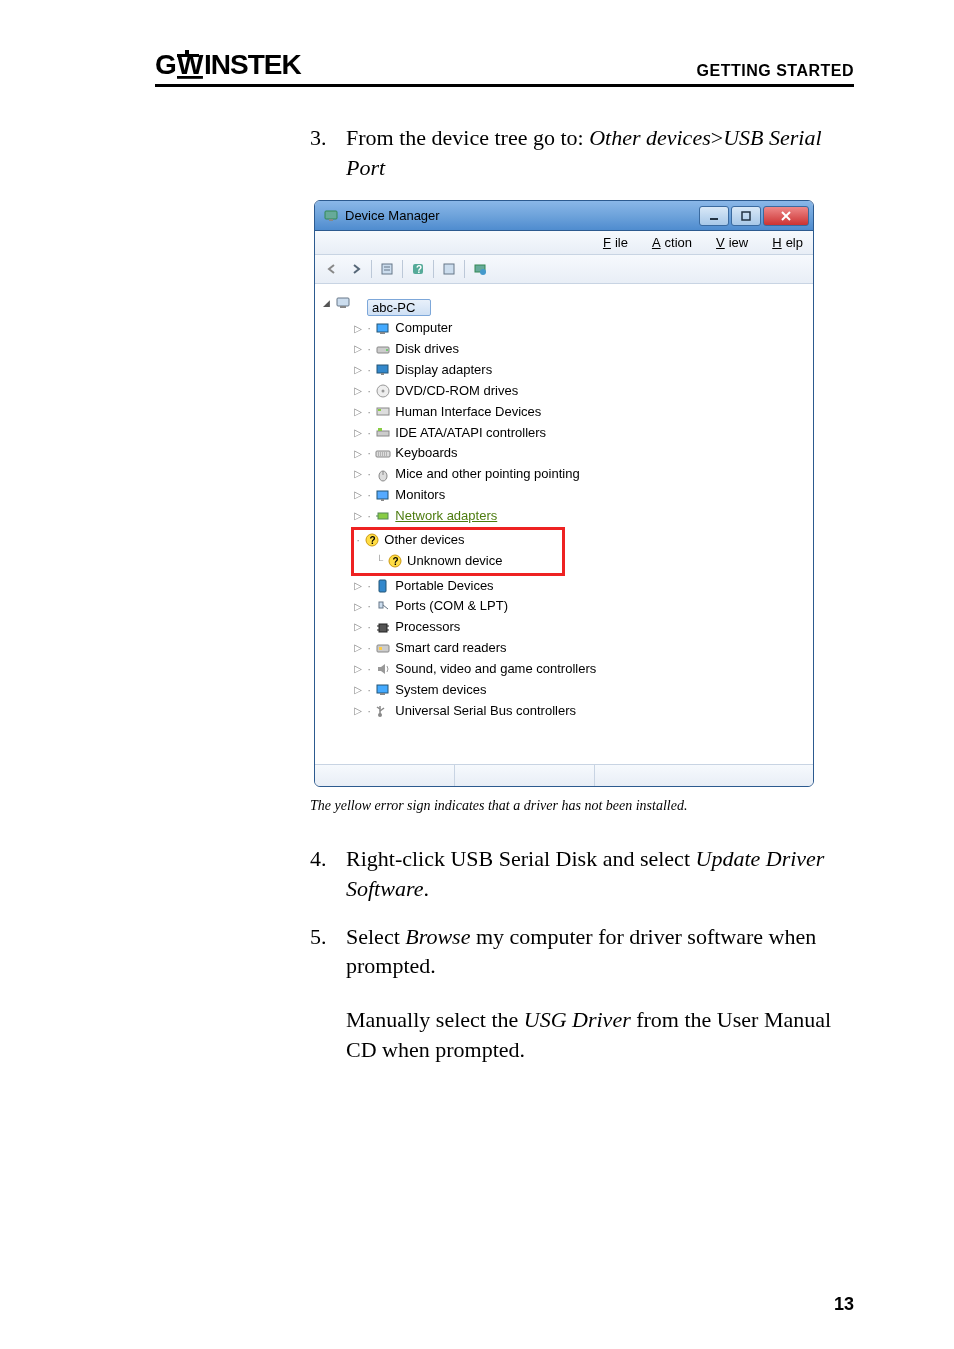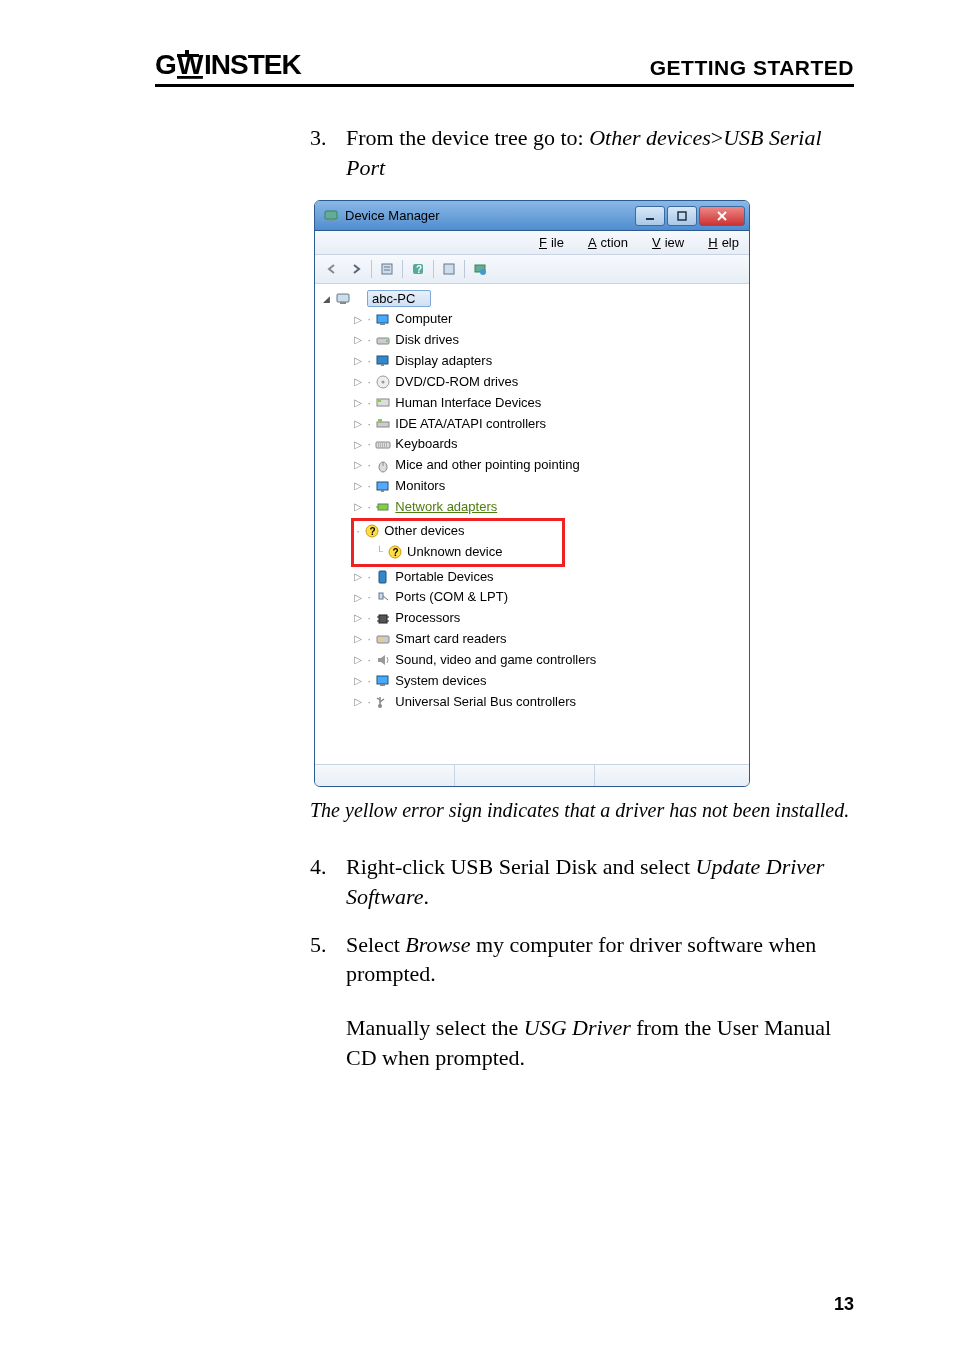--- a/index.html
+++ b/index.html
@@ -29,21 +29,21 @@
     font-family: Arial, sans-serif;
     font-weight: 900;
     font-size: 32px;
     letter-spacing: -0.5px;
     display: flex;
     align-items: baseline;
   }
   .header-title {
     font-family: Arial, sans-serif;
     font-weight: bold;
-    font-size: 21px;
+    font-size: 16px;
     letter-spacing: 0.5px;
   }
   .content-block {
     margin-left: 155px;
   }
   .step {
     display: flex;
     gap: 16px;
     margin-bottom: 18px;
     font-size: 22px;
@@ -53,42 +53,42 @@
     min-width: 20px;
   }
   .step-text {
     flex: 1;
   }
   .italic {
     font-style: italic;
   }
   .caption {
     font-style: italic;
-    font-size: 20px;
+    font-size: 14px;
     line-height: 1.35;
     margin: 10px 0 28px 0;
     font-family: Liberation Serif, serif;
   }
   .para {
     font-size: 22px;
     line-height: 1.35;
     margin-bottom: 24px;
   }
   .page-num {
     position: absolute;
     bottom: 34px;
     right: 100px;
     font-family: Arial, sans-serif;
     font-weight: bold;
     font-size: 18px;
   }
 
   
   .devmgr {
-    width: 436px;
+    width: 500px;
     margin: 14px 0 8px 4px;
     border: 1px solid #2c5a8f;
     border-radius: 6px;
     overflow: hidden;
     background: #f0f0f0;
     font-family: 'Segoe UI', Tahoma, sans-serif;
     font-size: 13px;
   }
   .titlebar {
     height: 30px;
@@ -170,21 +170,21 @@
     min-height: 480px;
   }
   .tree-root {
     display: flex;
     align-items: center;
     gap: 4px;
     padding: 1px 0;
     background: linear-gradient(to bottom, #e8f0fa, #cfe0f4);
     border: 1px solid #7da7d9;
     border-radius: 2px;
-    margin: 1px 6px 1px 14px;
+    margin: 10px 6px 1px 14px;
     padding-left: 4px;
     width: 64px;
   }
   .tree-item {
     display: flex;
     align-items: center;
     padding: 1px 0 1px 30px;
     gap: 4px;
     color: #000;
     font-size: 13px;

